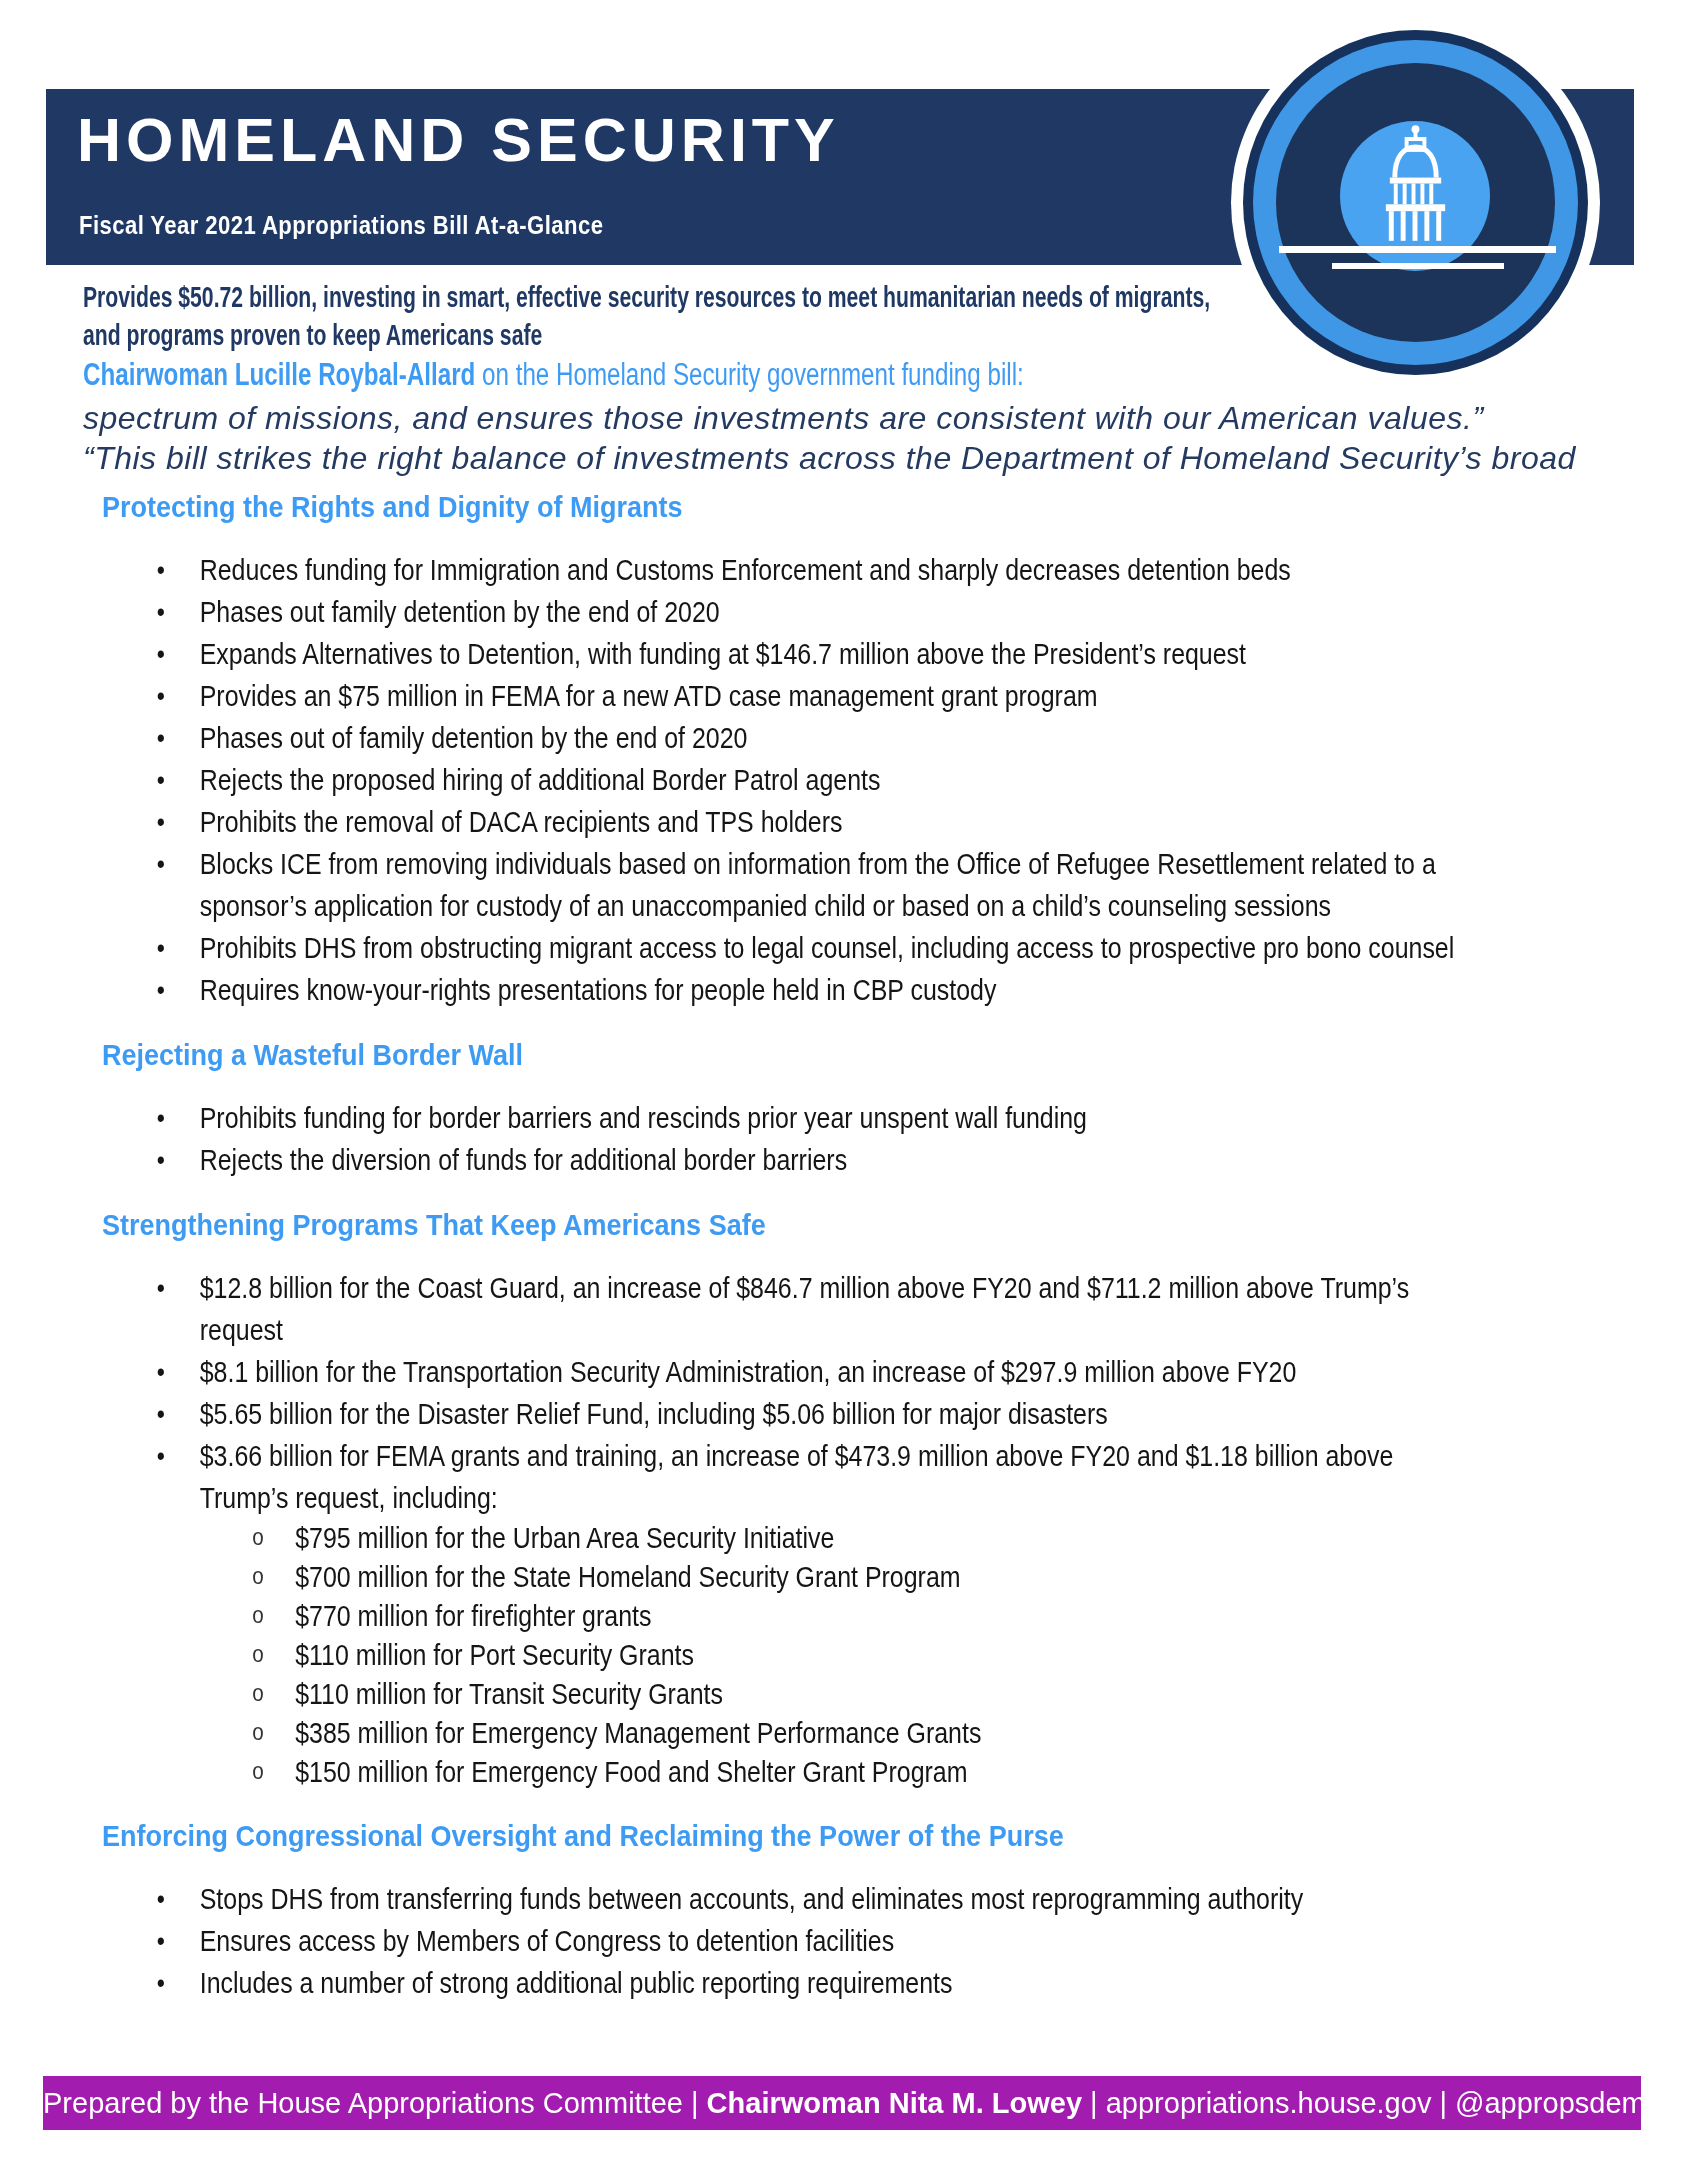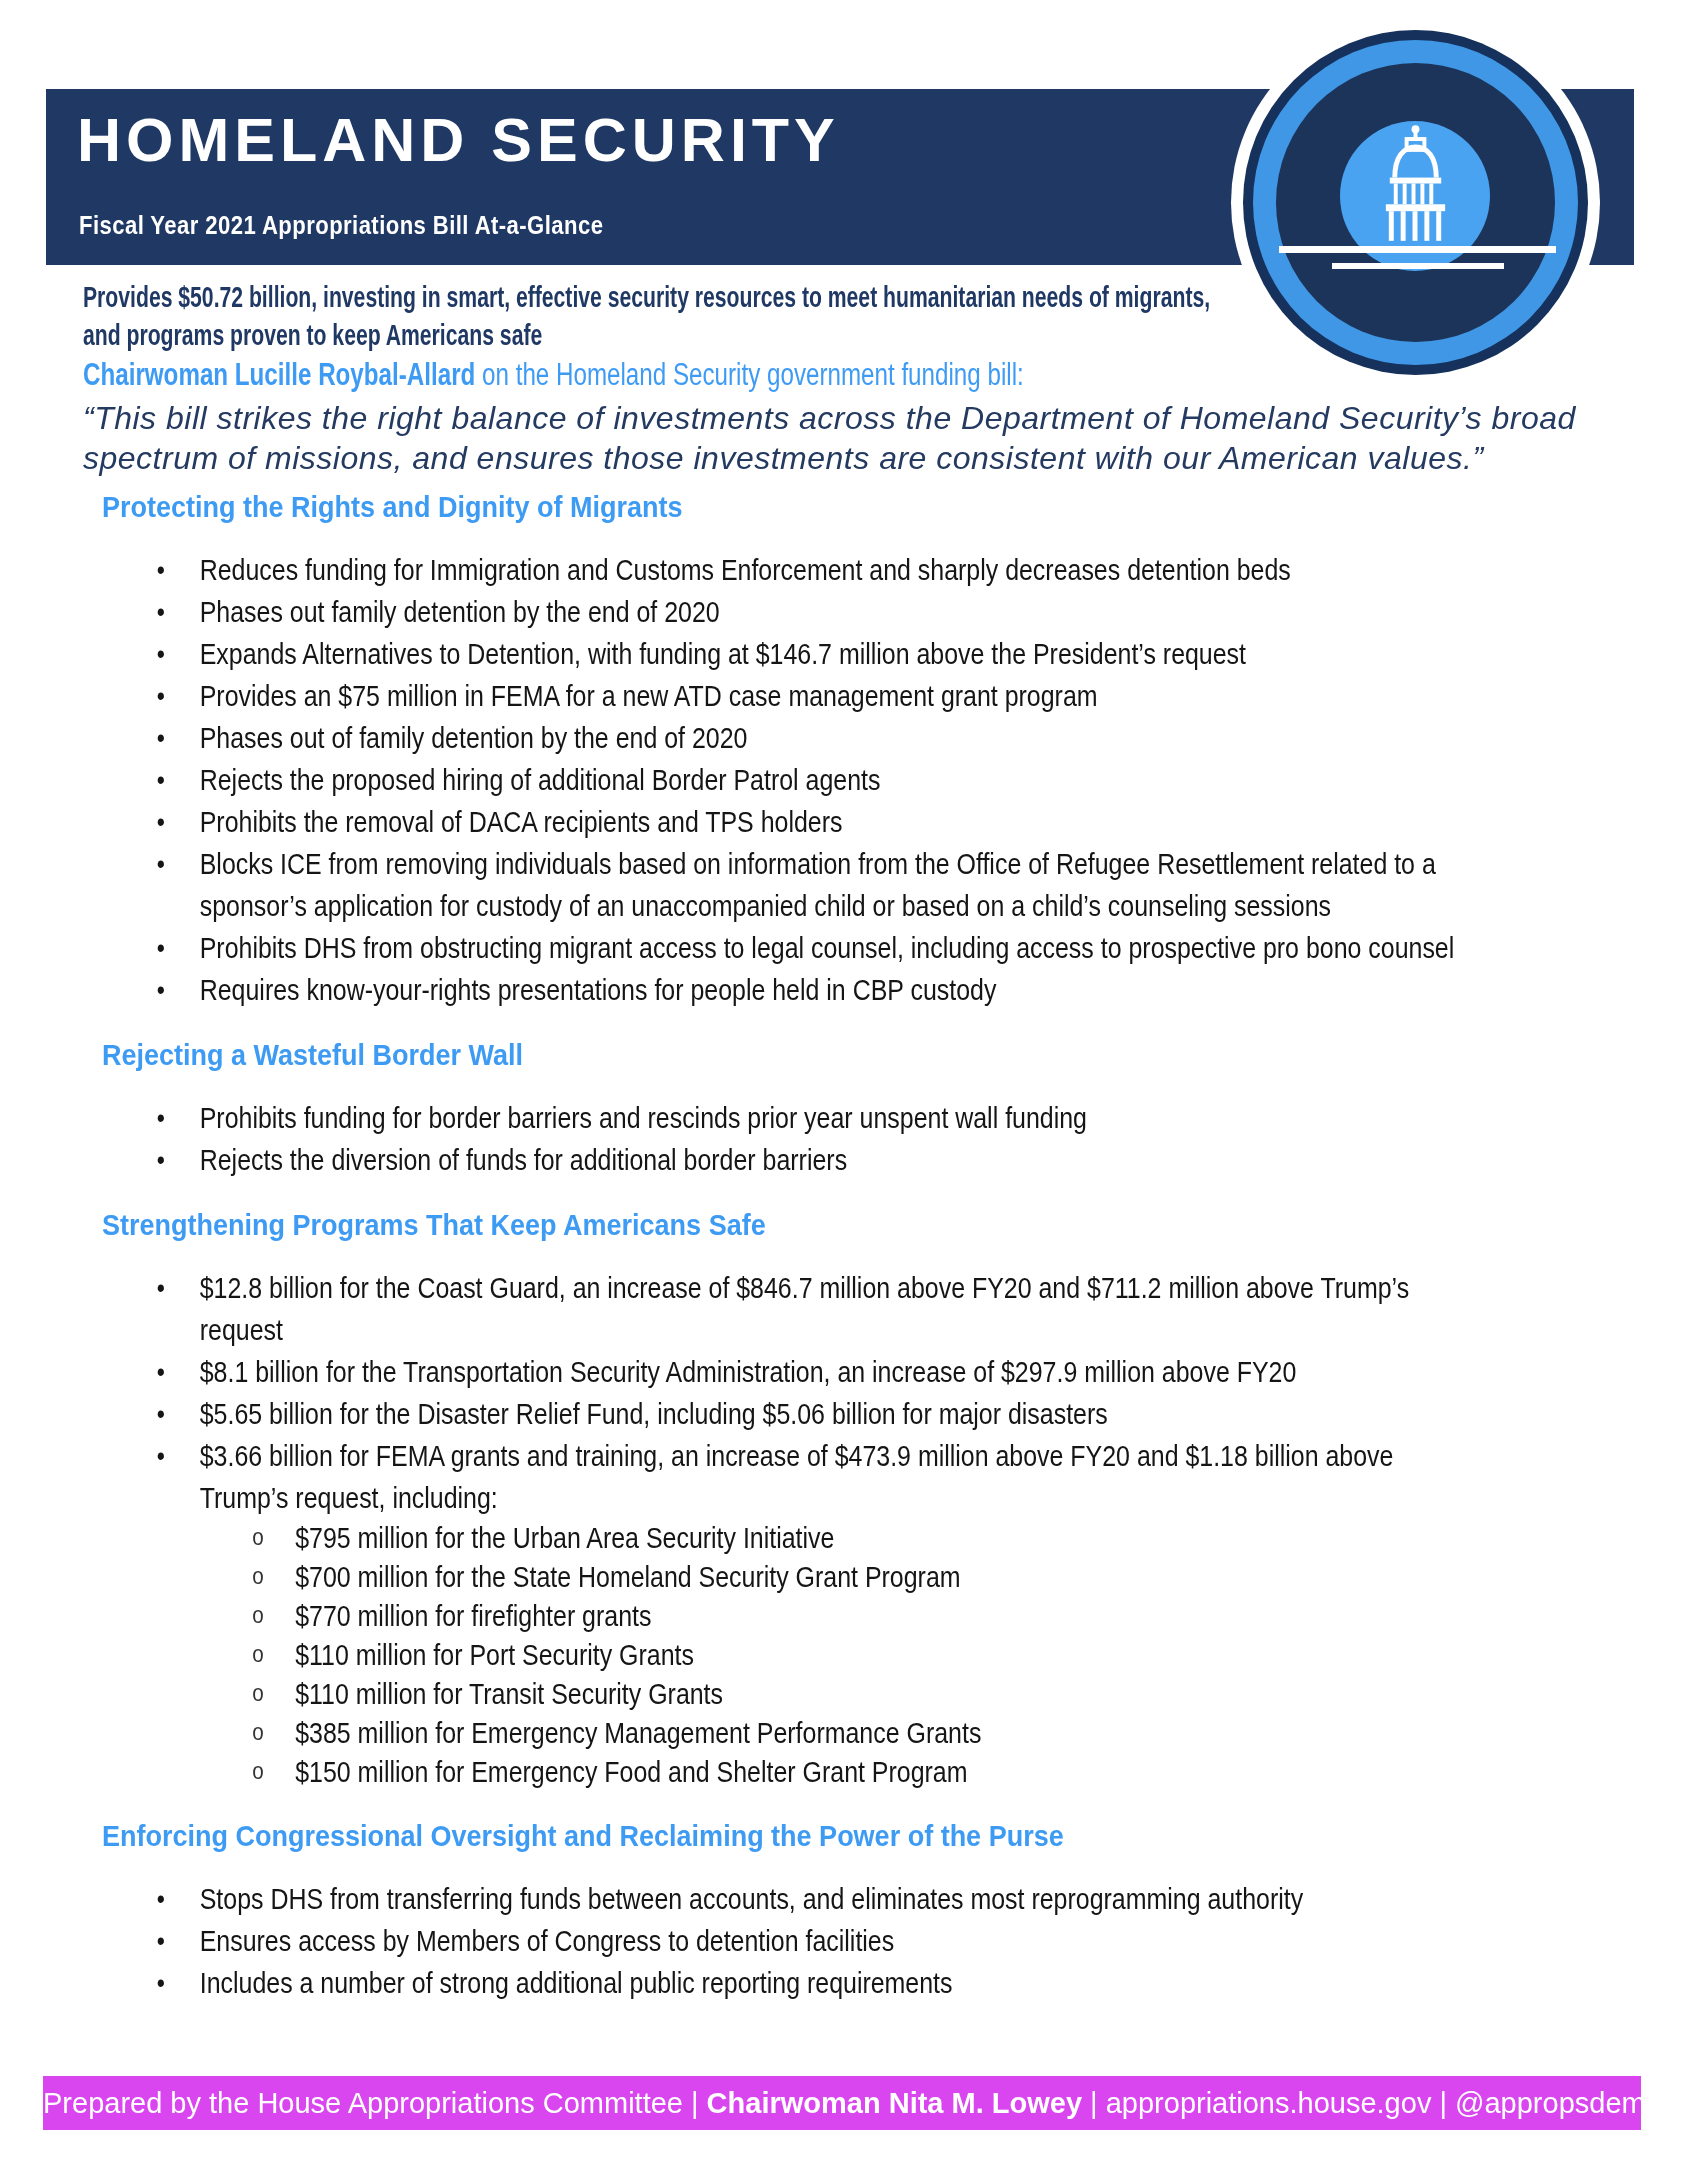--- a/index.html
+++ b/index.html
@@ -88,21 +88,21 @@
     position:relative; padding-left:52px;
     font-size:29px; line-height:39px;
   }
   .sub-item > .marker {
     position:absolute; left:2px; top:-2px; font-size:24px; color:#333333;
   }
 
   
   .footer {
     position:absolute; left:43px; top:2076px; width:1598px; height:54px;
-    background:#d946ef; color:#ffffff; 
+    background:#a21caf; color:#ffffff; 
     font-size:29px; line-height:54px; white-space:nowrap;
   }
   .footer .bold { font-weight:700; }
 </style>
 </head>
 <body>
 
 <div class="page">
 
   <div class="banner">
@@ -139,22 +139,22 @@
   <div class="intro">
     <div>Provides $50.72 billion, investing in smart, effective security resources to meet humanitarian needs of migrants,</div>
     <div>and programs proven to keep Americans safe</div>
   </div>
 
   <div class="attribution">
     <span class="speaker">Chairwoman Lucille Roybal-Allard</span><span> on the Homeland Security government funding bill:</span>
   </div>
 
   <div class="quote">
+    <div>spectrum of missions, and ensures those investments are consistent with our American values.”</div>
     <div>“This bill strikes the right balance of investments across the Department of Homeland Security’s broad</div>
-    <div>spectrum of missions, and ensures those investments are consistent with our American values.”</div>
   </div>
 
   <div class="sections" id="sections">
       <div class="section-heading first">Protecting the Rights and Dignity of Migrants</div>
       <div class="section-list">
         <div class="bullet-item"><span class="marker">•</span><span>Reduces funding for Immigration and Customs Enforcement and sharply decreases detention beds</span></div>
         <div class="bullet-item"><span class="marker">•</span><span>Phases out family detention by the end of 2020</span></div>
         <div class="bullet-item"><span class="marker">•</span><span>Expands Alternatives to Detention, with funding at $146.7 million above the President’s request</span></div>
         <div class="bullet-item"><span class="marker">•</span><span>Provides an $75 million in FEMA for a new ATD case management grant program</span></div>
         <div class="bullet-item"><span class="marker">•</span><span>Phases out of family detention by the end of 2020</span></div>

